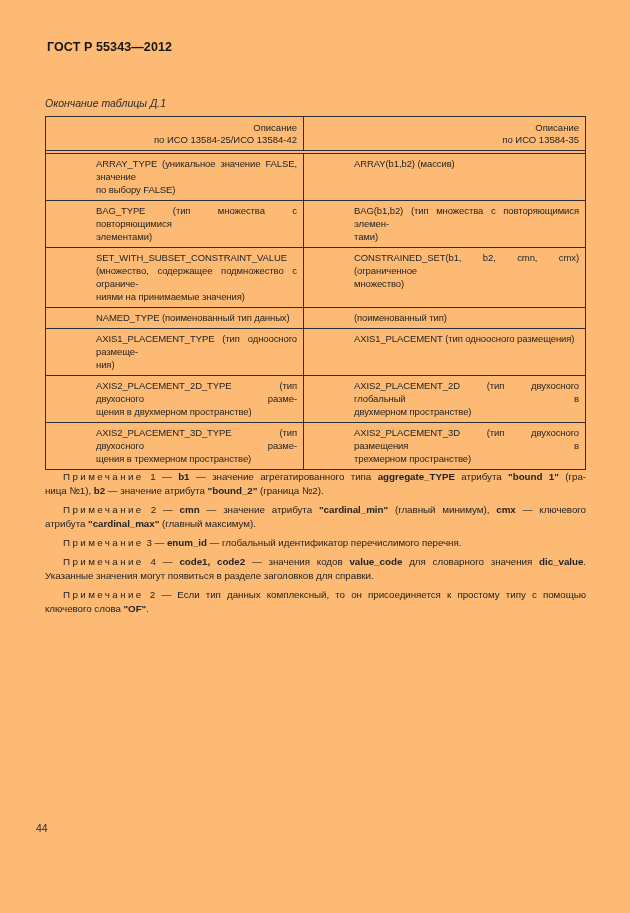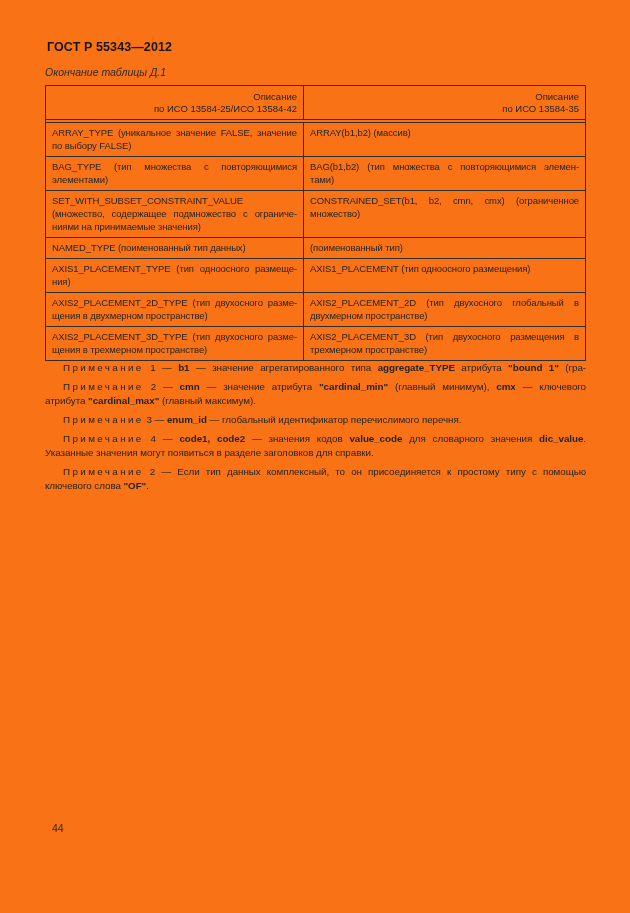--- a/index.html
+++ b/index.html
@@ -5,30 +5,30 @@
   * { margin: 0; padding: 0; box-sizing: border-box; }
   html, body { background: #ffffff; }
   body {
     width: 630px; height: 913px;
     font-family: "Liberation Sans", "DejaVu Sans", sans-serif;
     color: #222222;
   }
   .page {
     position: relative;
     width: 630px; height: 913px;
-    background: #f97316;
+    background: #fdba74;
     overflow: hidden;
   }
   .doc-code {
     position: absolute; left: 47px; top: 40px;
     font-size: 12.5px; font-weight: bold; color: #161616;
     letter-spacing: 0.1px;
   }
   .content {
-    position: absolute; left: 45px; top: 66px; width: 541px;
+    position: absolute; left: 45px; top: 97px; width: 541px;
   }
   .caption {
     font-style: italic;
     font-size: 10.5px; color: #2a2a2a;
     margin-bottom: 7px;
   }
   .gtable {
     border: 1px solid #2e2e2e;
     width: 541px;
   }
@@ -47,37 +47,37 @@
   .trow { display: flex; }
   .trow + .trow { border-top: 1px solid #2e2e2e; }
   .cell {
     font-size: 9.5px; line-height: 13px;
     padding: 3px 6px 4px 6px;
     color: #242424;
     letter-spacing: -0.1px;
   }
   .cell.left { width: 258px; border-right: 1px solid #2e2e2e; }
   .cell.right { flex: 1; }
-  .cell-line { text-align: left; }
+  .cell-line { text-align: left; margin-left: 44px; }
   .cell-line.jl { text-align: justify; text-align-last: justify; }
   .notes { }
   .note {
     font-size: 9.8px; line-height: 14px;
     color: #242424;
     margin-top: 5px;
     letter-spacing: -0.05px;
   }
   .note:first-child { margin-top: 0; }
   .note-line { text-align: left; }
   .note-line.jl { text-align: justify; text-align-last: justify; }
   .note-line.first { text-indent: 18px; }
   .seg-b { font-weight: bold; }
   .seg-sp { letter-spacing: 2.4px; }
   .pageno {
-    position: absolute; left: 52px; top: 822px;
+    position: absolute; left: 36px; top: 822px;
     font-size: 10.5px; color: #2a2a2a;
   }
 </style>
 </head>
 <body>
 
 <div class="page">
   <div class="doc-code">ГОСТ Р 55343—2012</div>
 
   <div class="content">
@@ -161,20 +161,21 @@
               <div class="cell-line jl">AXIS2_PLACEMENT_3D (тип двухосного размещения в</div>
               <div class="cell-line">трехмерном пространстве)</div>
             </div>
           </div>
         </div>
     </div>
 
     <div class="notes" id="notes">
         <div class="note">
           <div class="note-line first jl"><span class="seg-sp">Примечание</span><span> 1 — </span><span class="seg-b">b1</span><span> — значение агрегатированного типа </span><span class="seg-b">aggregate_TYPE</span><span> атрибута </span><span class="seg-b">"bound 1"</span><span> (гра-</span></div>
+          <div class="note-line"><span>ница №1), </span><span class="seg-b">b2</span><span> — значение атрибута </span><span class="seg-b">"bound_2"</span><span> (граница №2).</span></div>
         </div>
         <div class="note">
           <div class="note-line first jl"><span class="seg-sp">Примечание</span><span> 2 — </span><span class="seg-b">cmn</span><span> — значение атрибута </span><span class="seg-b">"cardinal_min"</span><span> (главный минимум), </span><span class="seg-b">cmx</span><span> — ключевого</span></div>
           <div class="note-line"><span>атрибута </span><span class="seg-b">"cardinal_max"</span><span> (главный максимум).</span></div>
         </div>
         <div class="note">
           <div class="note-line first"><span class="seg-sp">Примечание</span><span> 3 — </span><span class="seg-b">enum_id</span><span> — глобальный идентификатор перечислимого перечня.</span></div>
         </div>
         <div class="note">
           <div class="note-line first jl"><span class="seg-sp">Примечание</span><span> 4 — </span><span class="seg-b">code1, code2</span><span> — значения кодов </span><span class="seg-b">value_code</span><span> для словарного значения </span><span class="seg-b">dic_value</span><span>.</span></div>

